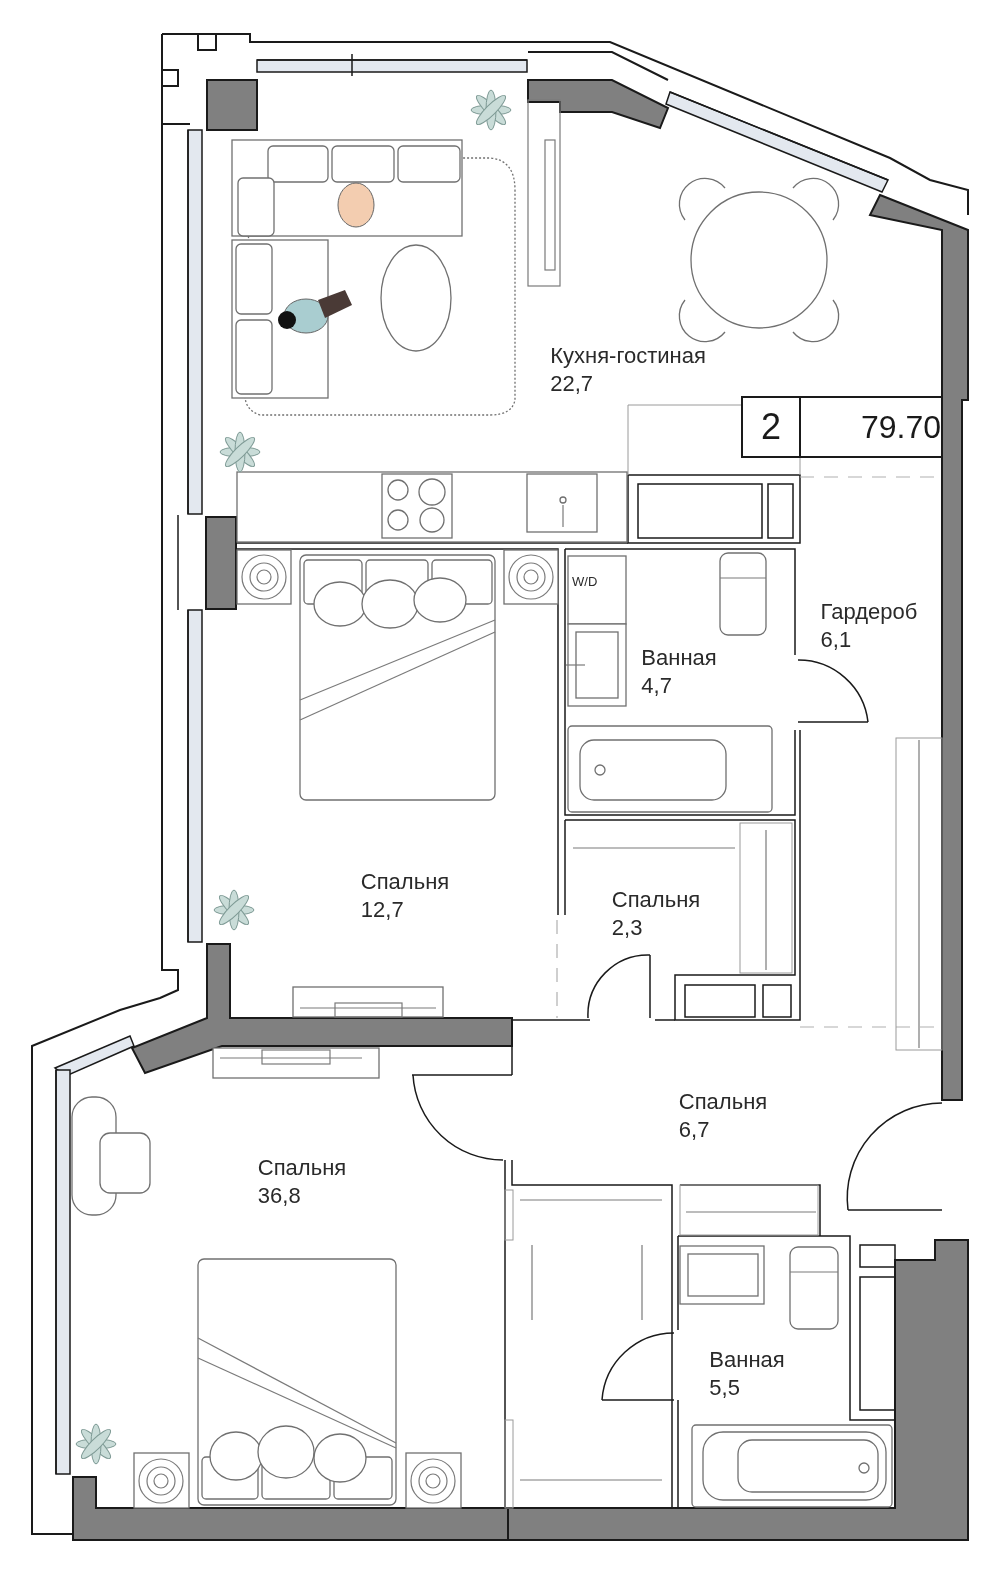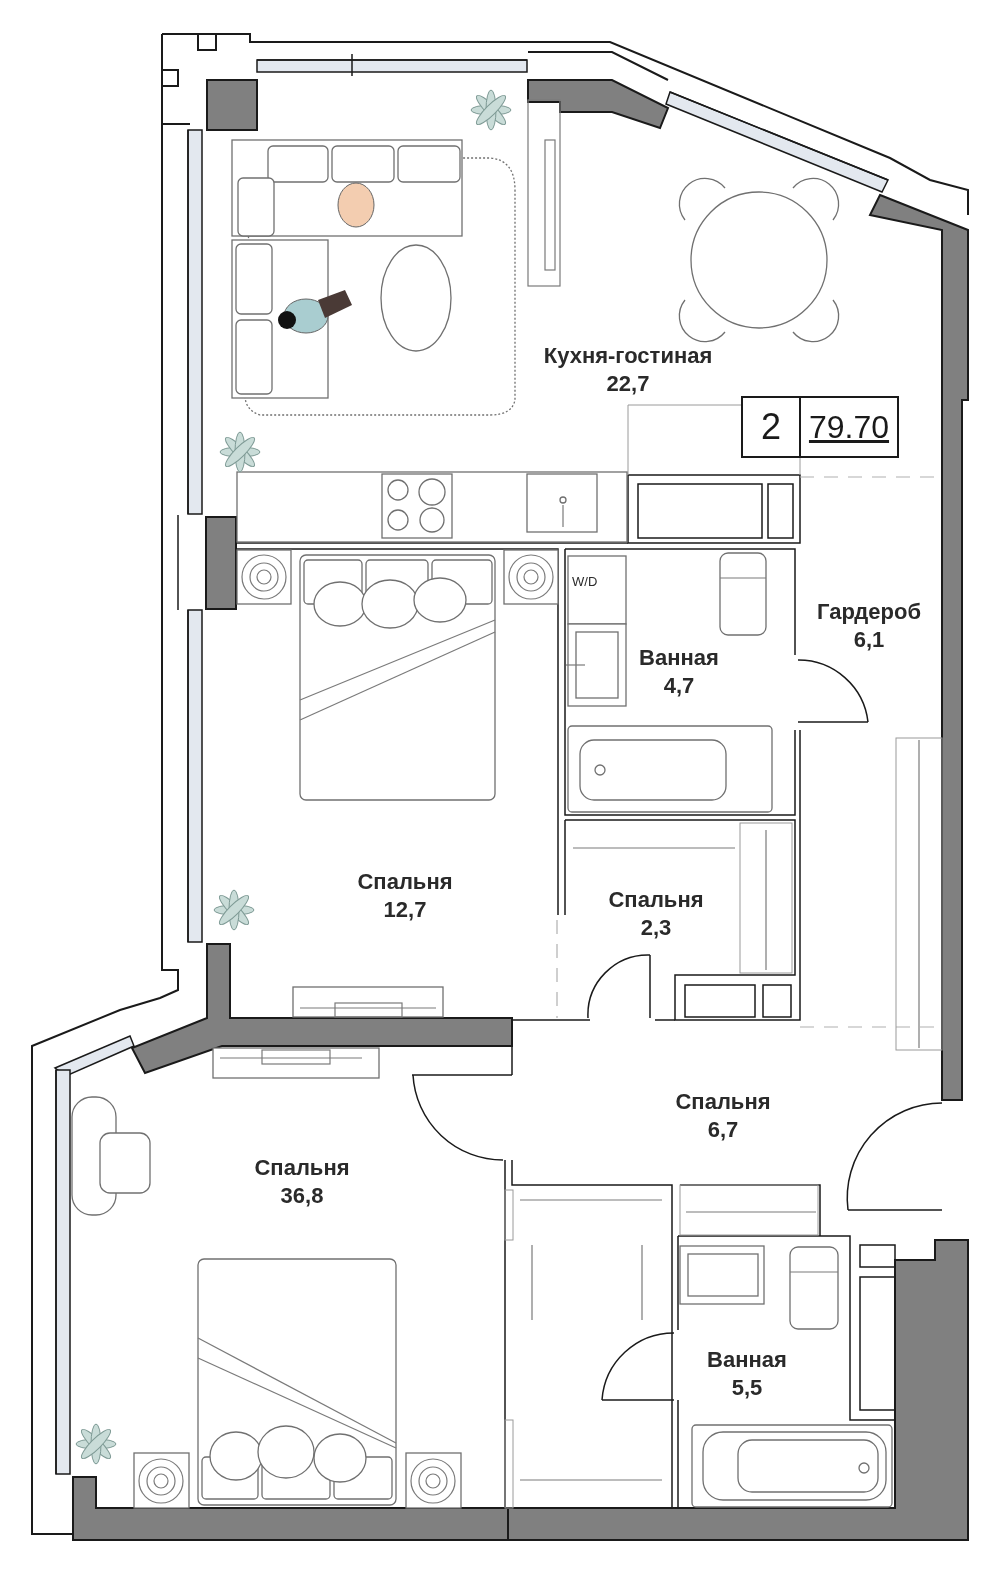--- a/index.html
+++ b/index.html
@@ -8,24 +8,24 @@
   .wall { fill:#808080; stroke:#1a1a1a; stroke-width:2; }
   .thin { fill:none; stroke:#1a1a1a; stroke-width:2; }
   .line { fill:none; stroke:#1a1a1a; stroke-width:1.5; }
   .gray { fill:none; stroke:#7a7a7a; stroke-width:1.2; }
   .lgray { fill:none; stroke:#9a9a9a; stroke-width:1; }
   .glass { fill:#e3e8ef; stroke:#1a1a1a; stroke-width:1.5; }
   .dash { fill:none; stroke:#b0b0b0; stroke-width:1.2; stroke-dasharray:14 10; }
   .door { fill:none; stroke:#1a1a1a; stroke-width:1.5; }
   .furn { fill:#ffffff; stroke:#707070; stroke-width:1.3; }
   .plant { fill:#c9dcd8; stroke:#7e9a95; stroke-width:1; }
-  .room-label { position:absolute; text-align:center; font-size:22px; line-height:28px; color:#2a2a2a; transform:translateX(-50%); white-space:nowrap;font-weight:bold; }
+  .room-label { position:absolute; font-size:22px; line-height:28px; color:#2a2a2a; transform:translateX(-50%); white-space:nowrap; }
   .badge { position:absolute; left:741px; top:396px; height:58px; display:flex; border:2px solid #1a1a1a; background:#fff; }
   .badge .rooms { width:56px; border-right:2px solid #1a1a1a; font-size:36px; line-height:58px; text-align:center; color:#1a1a1a; }
-  .badge .area { width:96px; font-size:32px; line-height:58px; text-align:center; color:#1a1a1a;text-decoration:underline; }
+  .badge .area { width:140px; font-size:32px; line-height:58px; text-align:right; color:#1a1a1a; }
 </style>
 </head>
 <body>
 
 <svg id="plan" viewBox="0 0 999 1569" xmlns="http://www.w3.org/2000/svg">
 
   <g>
     <polyline class="thin" points="162,34 250,34 250,42 610,42 890,158 930,180 968,190 968,215"></polyline>
     <polyline class="thin" points="162,34 162,124 190,124"></polyline>
     <polyline class="thin" points="198,34 198,50 216,50 216,34"></polyline>

